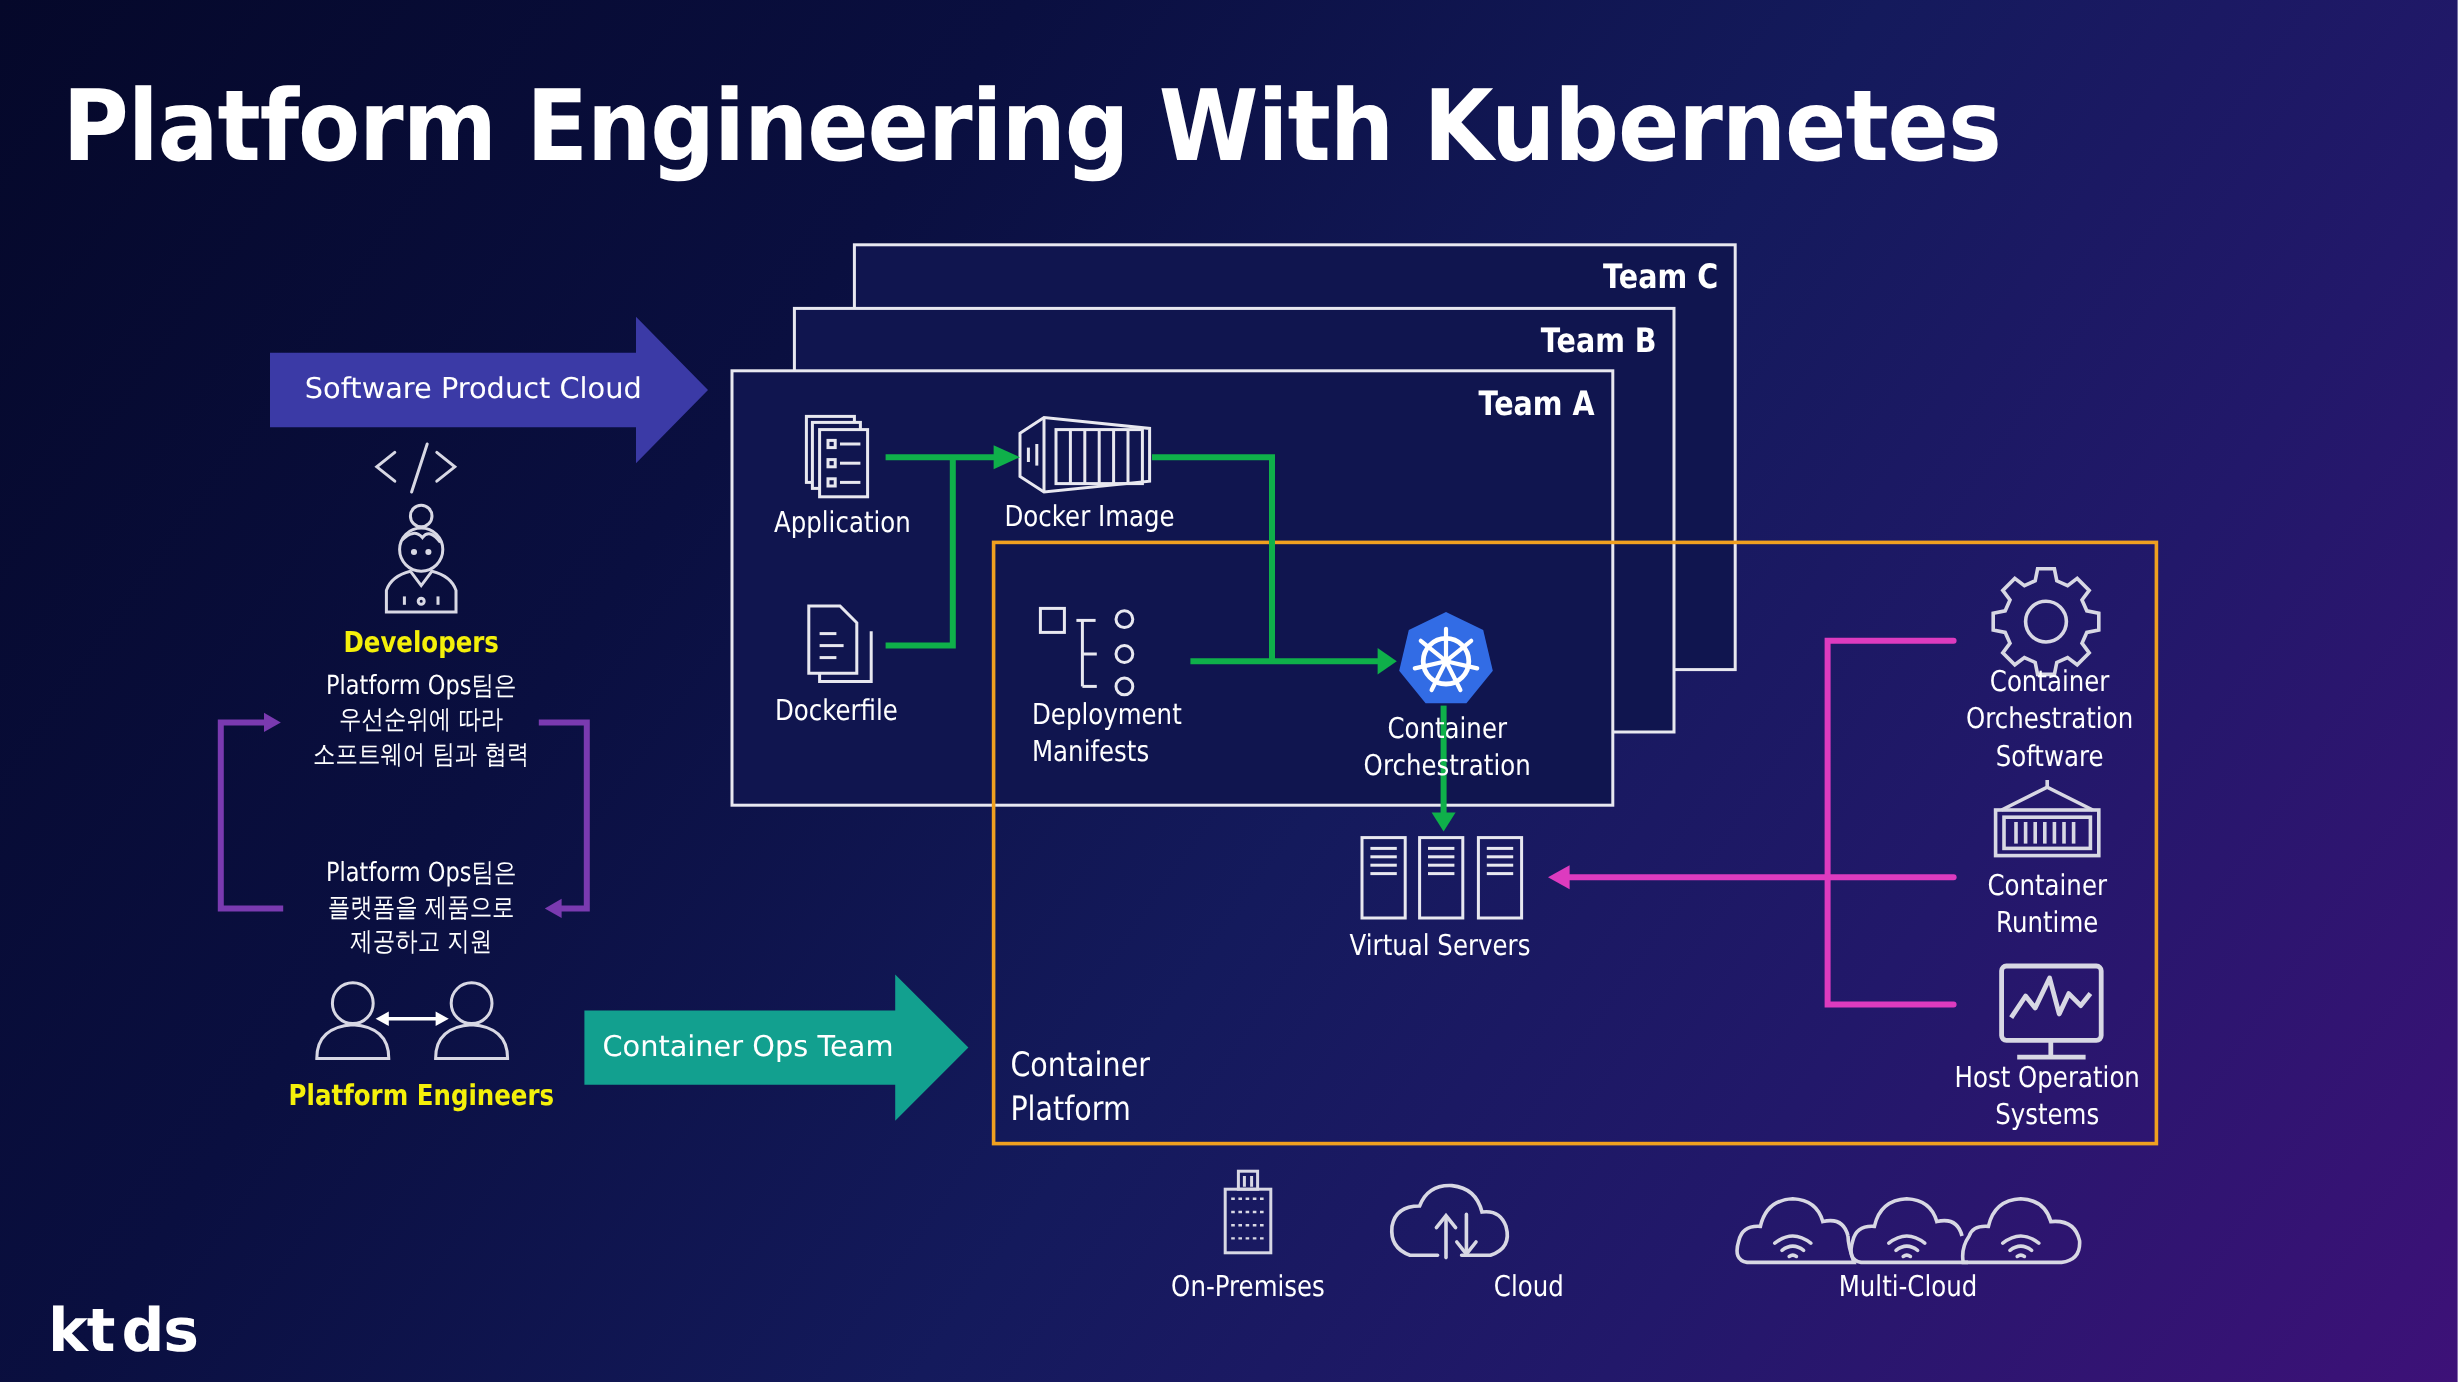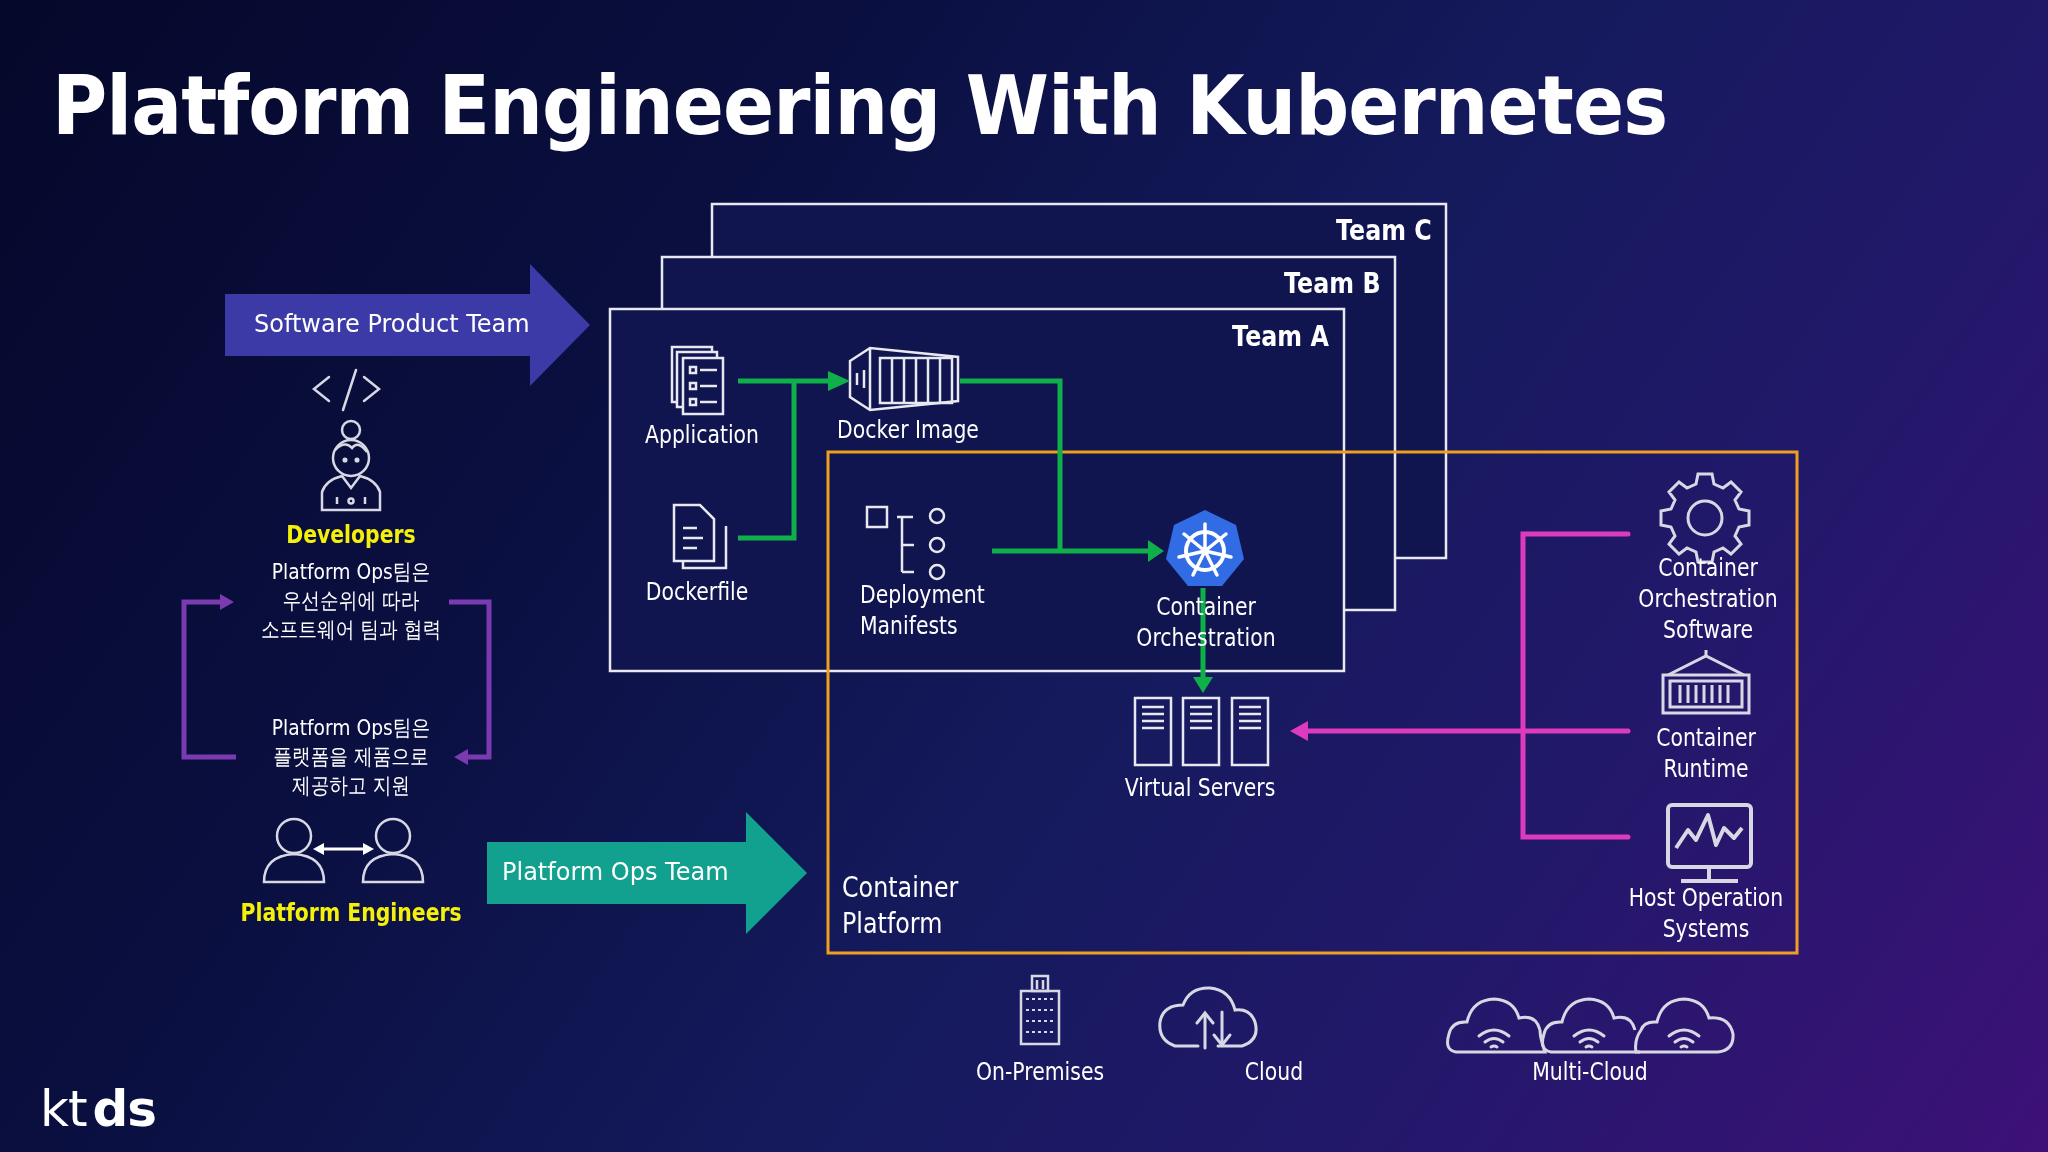--- a/index.html
+++ b/index.html
@@ -16,21 +16,21 @@
   }
   svg#diagram { position:absolute; left:0; top:0; }
   .lbl { position:absolute; text-align:center; white-space:nowrap; font-family:"DejaVu Sans", sans-serif; color:#fff; }
   .condensed { transform: scaleX(0.85); transform-origin:center top; }
   .lbl24 { font-size:24px; line-height:31px; }
   .lbl22 { font-size:22px; line-height:29px; }
   .yellow { color:#f4f00a; font-weight:bold; }
   .team-label { position:absolute; font-family:"DejaVu Sans", sans-serif; font-size:28px; font-weight:bold; text-align:right; transform:scaleX(0.85); transform-origin:right top; }
   .arrow-text { position:absolute; font-family:"DejaVu Sans", sans-serif; font-size:24px; color:#fff; white-space:nowrap; }
   .logo { position:absolute; left:40px; top:1080px; font-family:"DejaVu Sans", sans-serif; font-size:50px; color:#fff; white-space:nowrap; letter-spacing:-1px; }
-  .logo .kt { font-weight:normal; }
+  .logo .kt { font-weight:bold; }
   .logo .ds { font-weight:bold; margin-left:6px; }
 </style>
 </head>
 <body>
 
 <div id="title" class="abs">Platform Engineering With Kubernetes</div>
 
 <svg id="diagram" width="2048" height="1152" viewBox="0 0 2048 1152">
   <defs>
     <marker id="mGreen" markerWidth="8" markerHeight="8" refX="6" refY="4" orient="auto" markerUnits="strokeWidth">
@@ -239,22 +239,22 @@
       <path d="M1574,1036 Q1589,1024 1604,1036"></path>
         <path d="M1580,1042 Q1589,1035 1598,1042"></path>
         <path d="M1586,1047 Q1589,1045 1592,1047"></path>
       <path d="M1669,1036 Q1684,1024 1699,1036"></path>
         <path d="M1675,1042 Q1684,1035 1693,1042"></path>
         <path d="M1681,1047 Q1684,1045 1687,1047"></path>
     </g>
   </g>
 </svg>
 
-<div class="arrow-text" style="left:254px; top:310px;">Software Product Team</div>
-<div class="arrow-text" style="left:502px; top:858px;">Platform Ops Team</div>
+<div class="arrow-text" style="left:254px; top:310px;">Software Product Cloud</div>
+<div class="arrow-text" style="left:502px; top:858px;">Container Ops Team</div>
 
 <div class="lbl lbl24 yellow condensed" style="left:251px; width:200px; top:520px;">Developers</div>
 <div class="lbl lbl22 condensed" style="left:221px; width:260px; top:557px;">
   <div>Platform Ops팀은</div>
   <div>우선순위에 따라</div>
   <div>소프트웨어 팀과 협력</div>
 </div>
 <div class="lbl lbl22 condensed" style="left:221px; width:260px; top:713px;">
   <div>Platform Ops팀은</div>
   <div>플랫폼을 제품으로</div>

